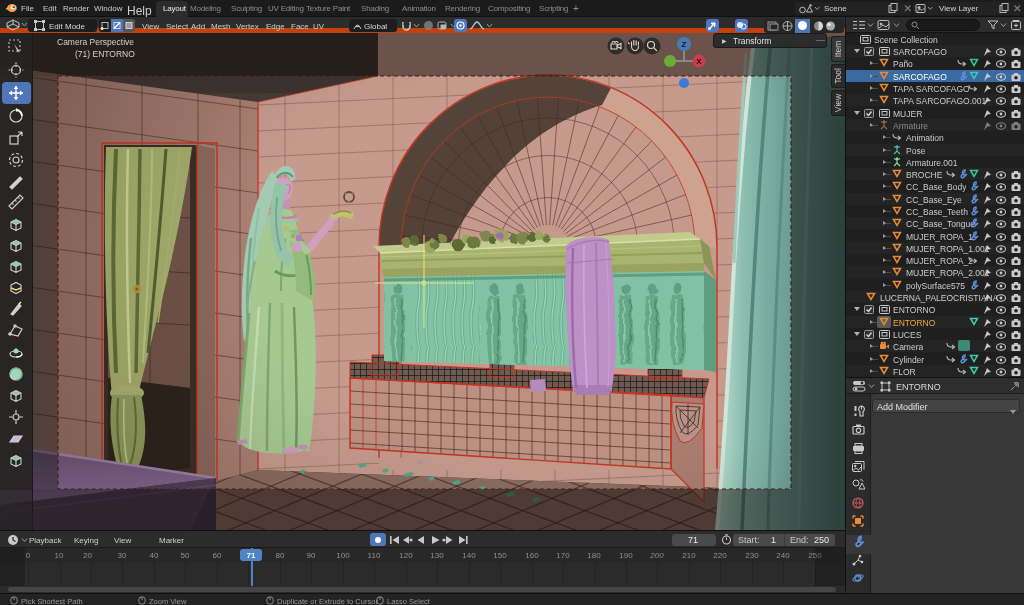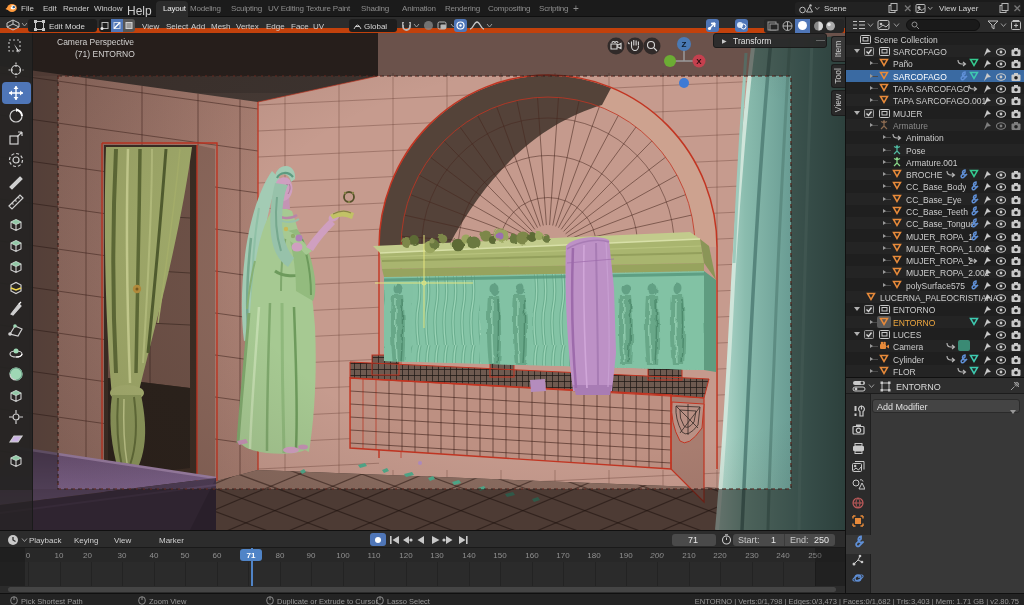--- a/index.html
+++ b/index.html
@@ -1527,14 +1527,13 @@
 <svg class="abs" style="left:266px;top:1.5px" width="8" height="9" viewBox="0 0 8 9">
         <rect x="0.8" y="0.8" width="6.4" height="7.4" rx="3" fill="none" stroke="#9a9a9a" stroke-width="0.9"></rect>
         <line x1="4" y1="0.8" x2="4" y2="4" stroke="#9a9a9a" stroke-width="0.9"></line>
       </svg>
 <div class="txt" style="left:277px;top:2.5px;font-size:7.5px;color:#989898;">Duplicate or Extrude to Cursor</div>
 <svg class="abs" style="left:376px;top:1.5px" width="8" height="9" viewBox="0 0 8 9">
         <rect x="0.8" y="0.8" width="6.4" height="7.4" rx="3" fill="none" stroke="#9a9a9a" stroke-width="0.9"></rect>
         <line x1="4" y1="0.8" x2="4" y2="4" stroke="#9a9a9a" stroke-width="0.9"></line>
       </svg>
 <div class="txt" style="left:387px;top:2.5px;font-size:7.5px;color:#989898;">Lasso Select</div>
-<div class="txt" style="right:5px;top:2.5px;font-size:7.5px;color:#989898;">ENTORNO | Verts:0/1,798 | Edges:0/3,473 | Faces:0/1,682 | Tris:3,403 | Mem: 1.71 GB | v2.80.75</div>
 </div>
 </div>
 </body></html>

